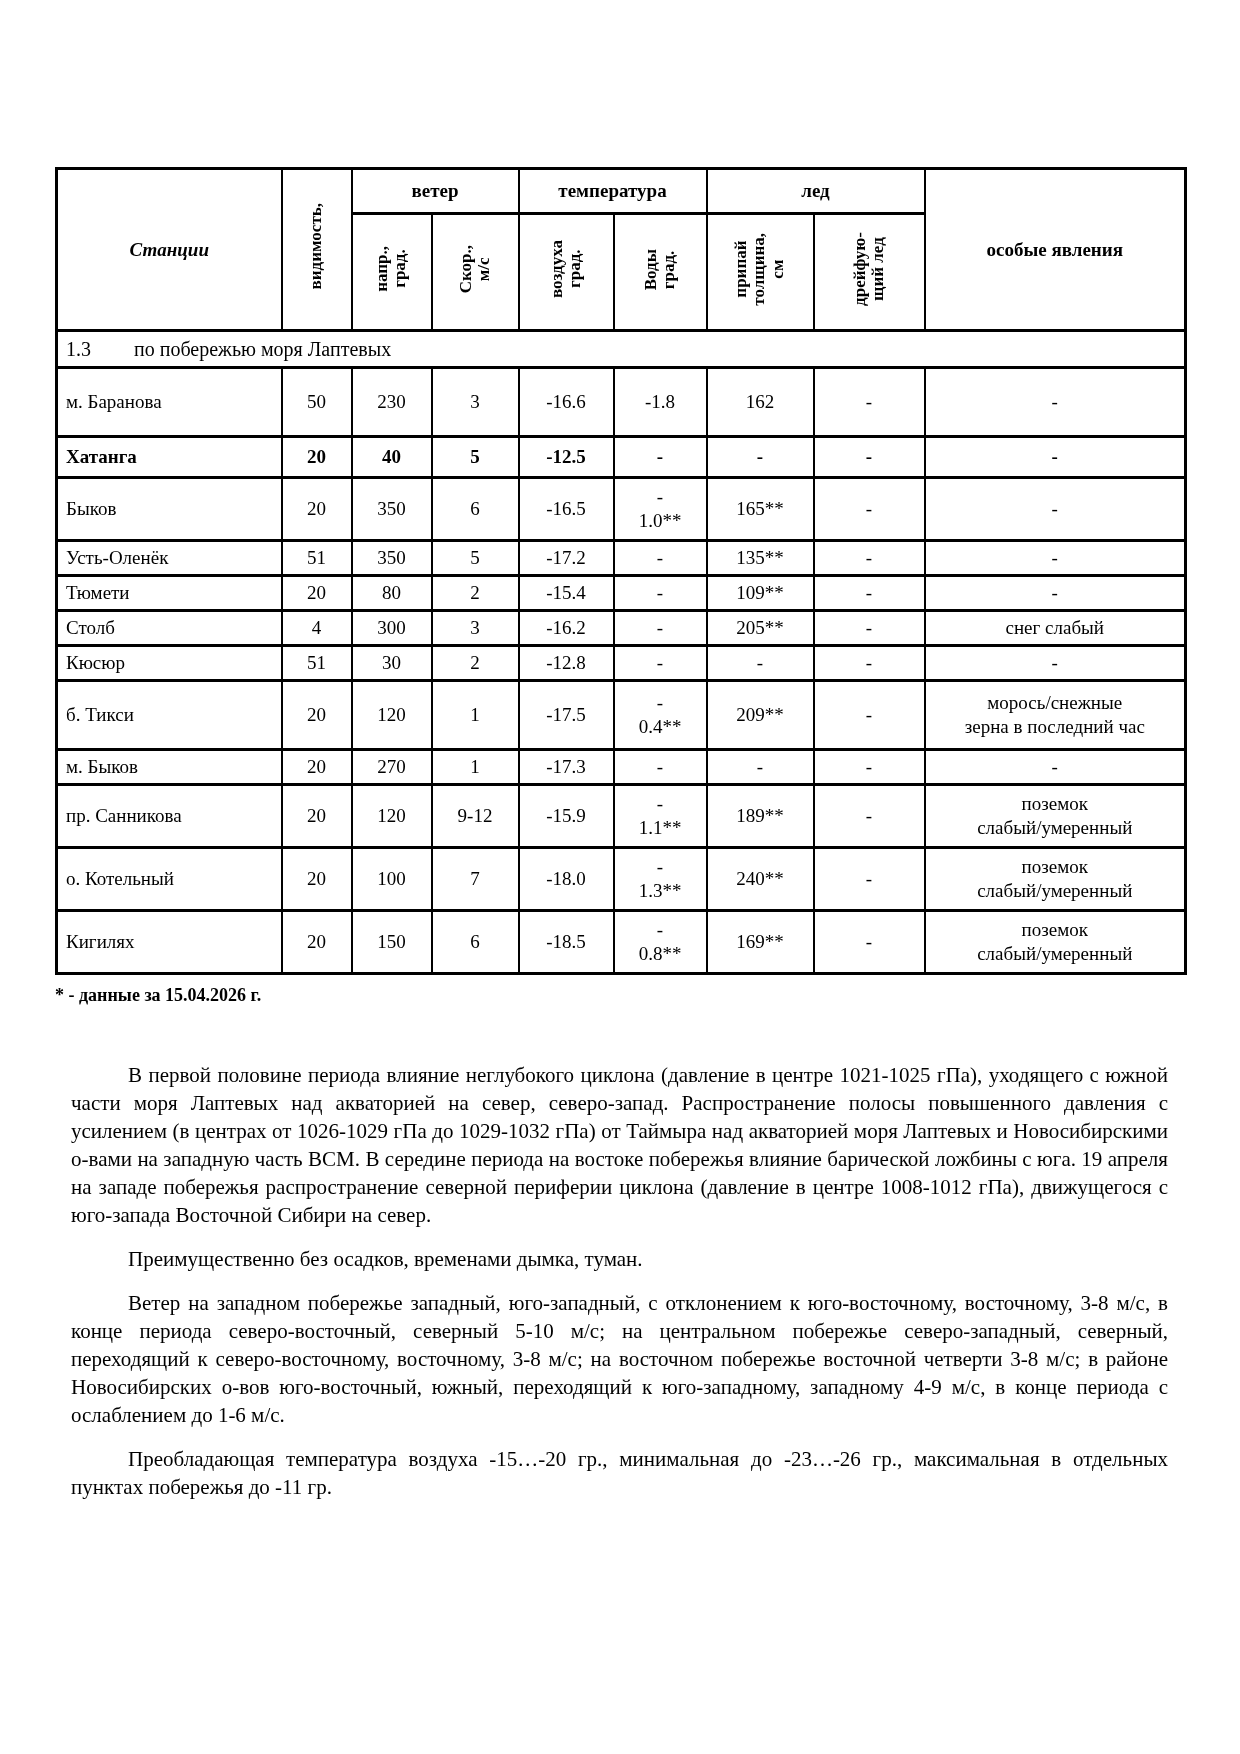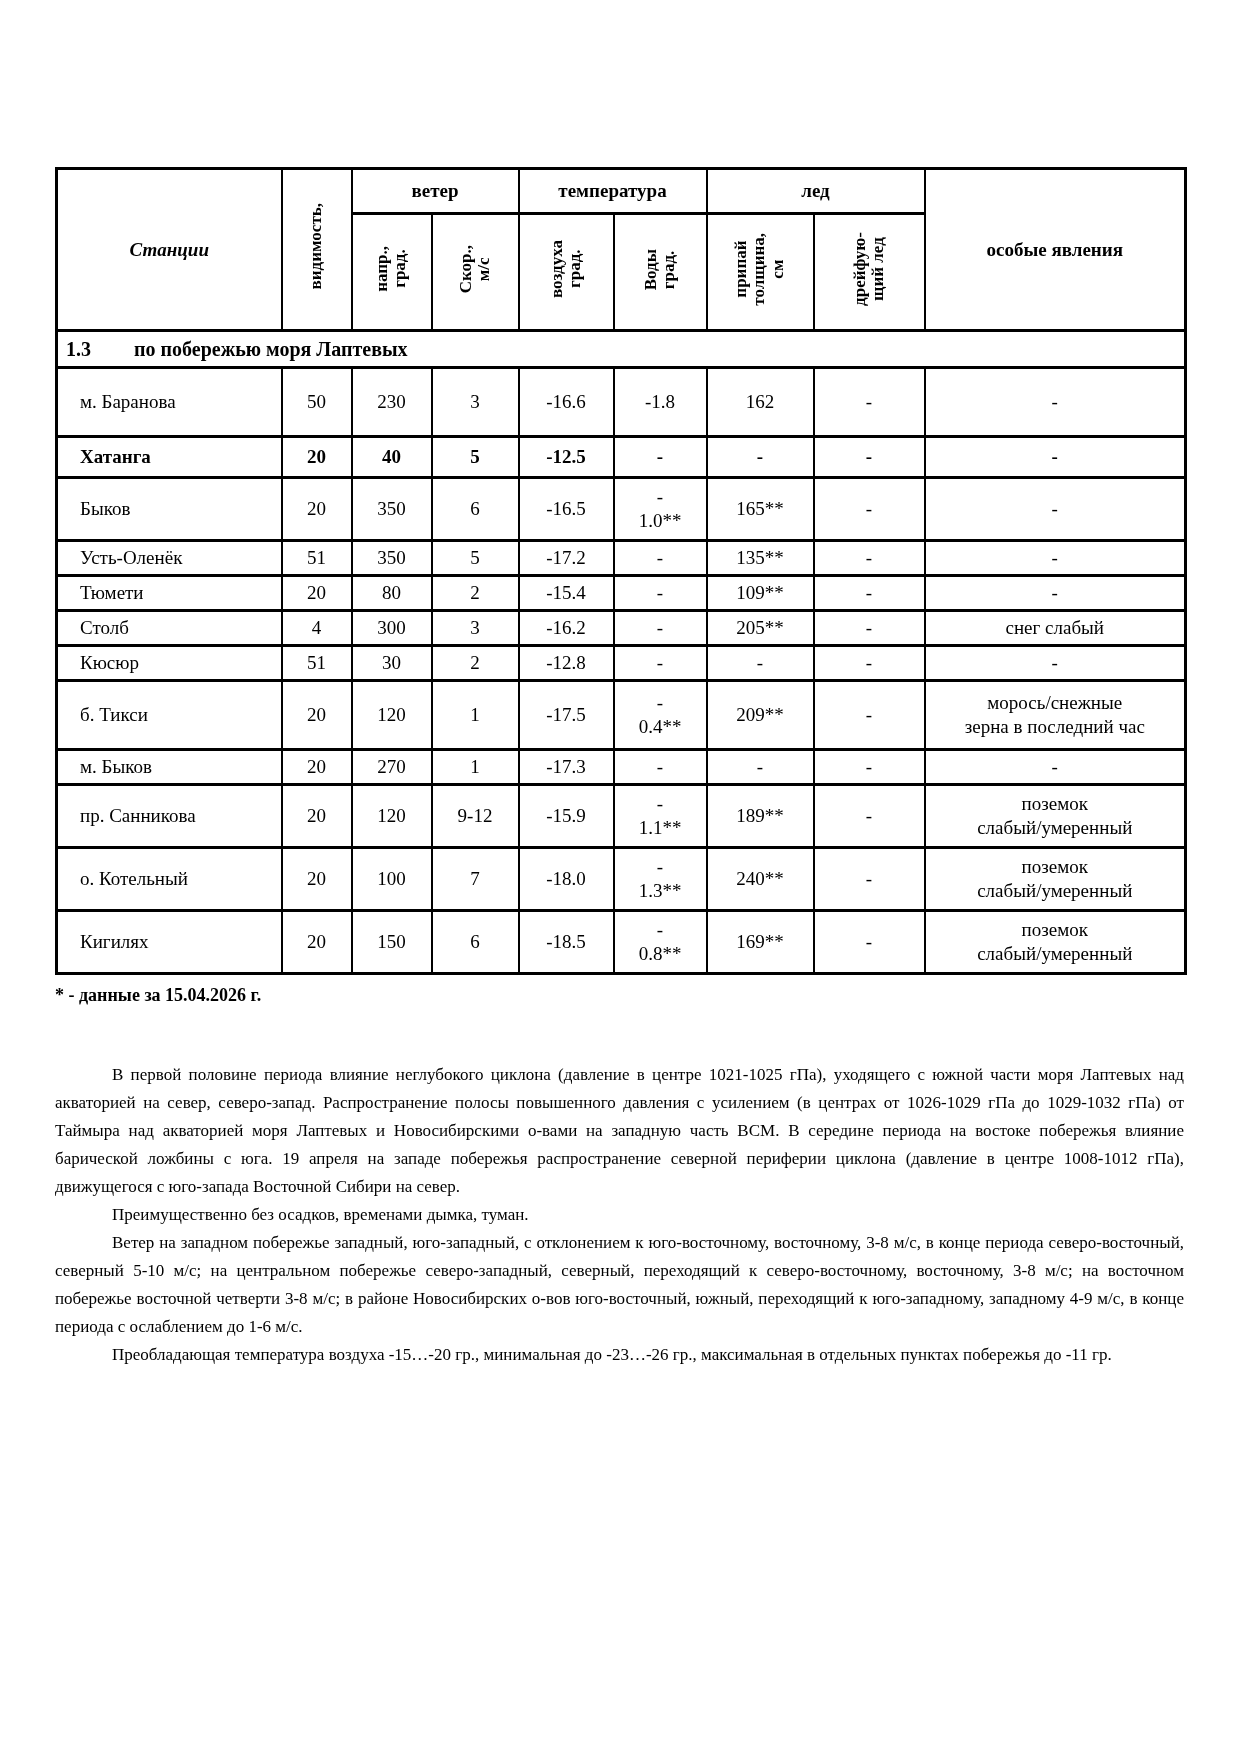--- a/index.html
+++ b/index.html
@@ -39,42 +39,42 @@
     white-space: pre-line;
     line-height: 1.08;
     font-weight: bold;
     font-size: 17px;
     max-height: 106px;
   }
   th.stations-head { font-size: 19px; font-style: italic; }
   th.special-head { font-size: 19px; }
   tr.section-row td {
     text-align: left;
-    font-weight: bold;
+    font-weight: normal;
     font-size: 20px;
     height: 30px;
     padding-left: 8px;
   }
   tr.section-row .sec-num { display: inline-block; width: 68px; }
   tbody.data td { white-space: pre-line; height: 28px; }
-  tbody.data td.station { text-align: left; padding-left: 22px; white-space: normal; }
+  tbody.data td.station { text-align: left; padding-left: 8px; white-space: normal; }
   tbody.data td.special { font-size: 19px; }
   tbody.data tr:nth-child(1) td { height: 62px; }
   tbody.data tr:nth-child(2) td { height: 34px; font-weight: bold; }
   tbody.data tr:nth-child(3) td,
   tbody.data tr:nth-child(10) td,
   tbody.data tr:nth-child(11) td,
   tbody.data tr:nth-child(12) td { height: 56px; }
   tbody.data tr:nth-child(8) td { height: 62px; }
   .footnotes { margin-top: 6px; font-size: 18px; line-height: 28px; }
   .footnotes p { margin: 0; font-weight: bold; }
   .bodytext { margin-top: 52px; }
   .bodytext p {
-    margin: 0;
-    font-size: 17px;
+    margin: 16px;
+    font-size: 21px;
     line-height: 28px;
     text-align: justify;
     text-indent: 57px;
   }
 </style>
 </head>
 <body>
 
 <div class="page">
 

